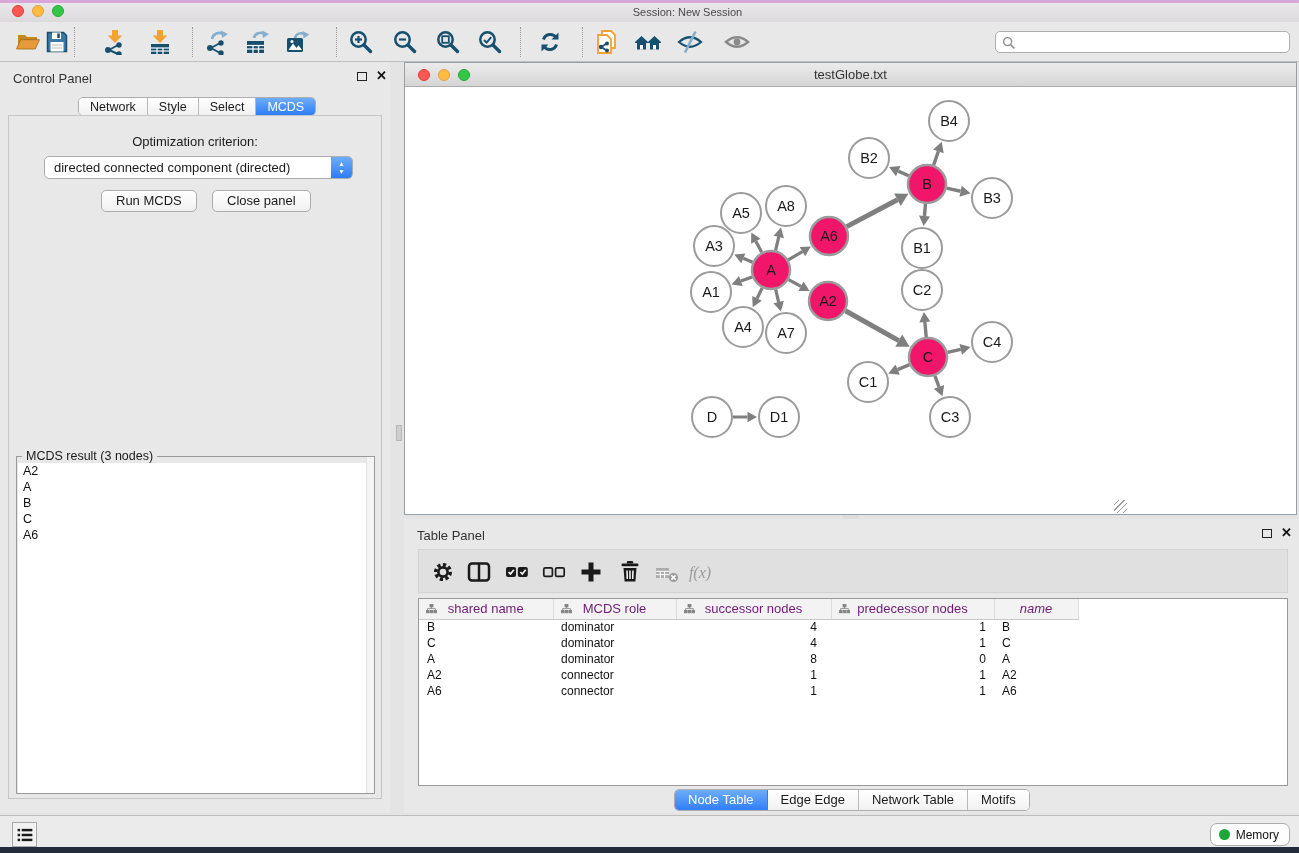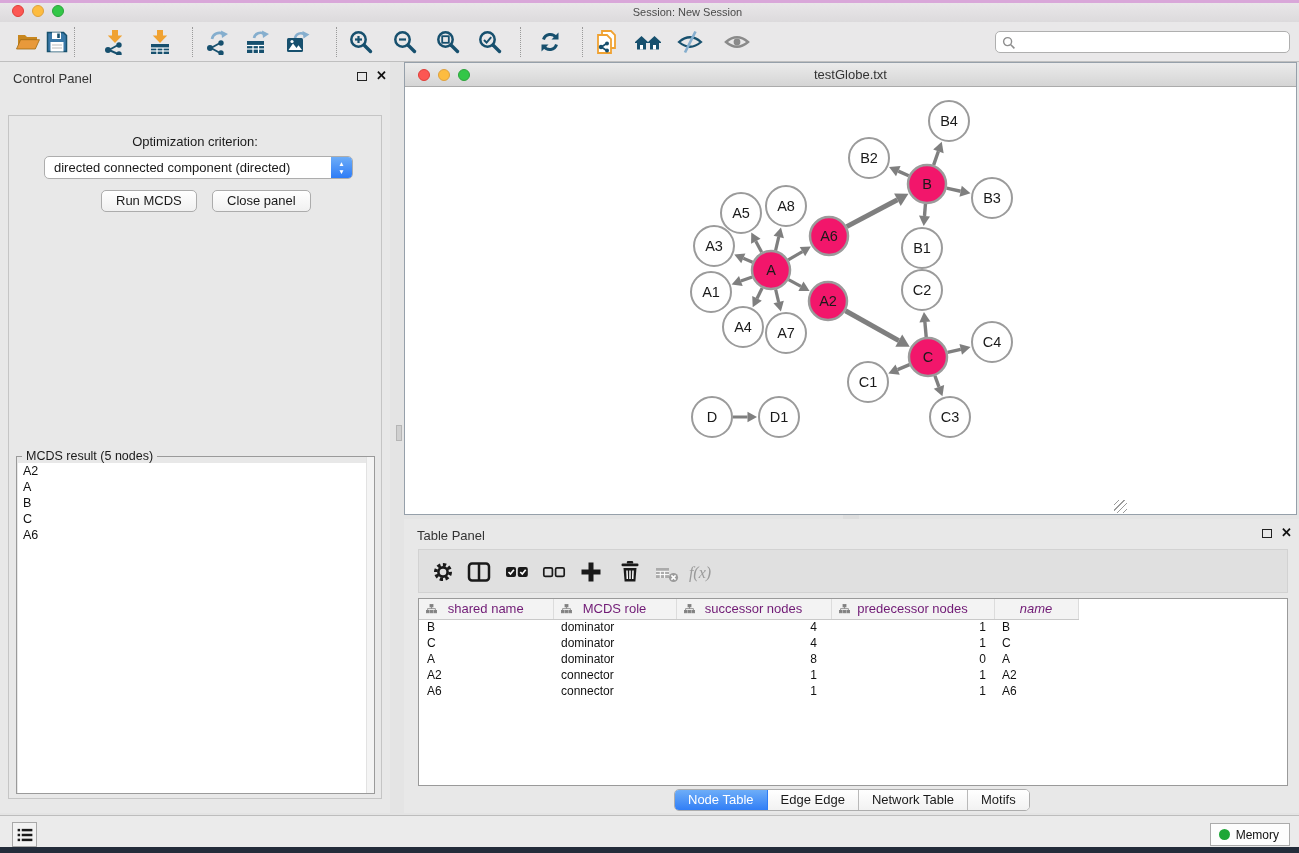--- a/index.html
+++ b/index.html
@@ -79,21 +79,21 @@
   .tbl td { height:16px; padding-left:8px; white-space:nowrap; overflow:hidden; }
   .tbl td.num { text-align:right; padding-right:14px; }
   .tbl td.num2 { text-align:right; padding-right:8px; }
   .tp-tabs-wrap { position:absolute; left:270px; top:270px; }
   .tp-tabs-wrap .seg-tab { padding:0 13px; height:21px; line-height:20px; font-size:13px; }
   .tp-tabs-wrap .seg-tabs { height:22px; }
 
   
   .statusbar { left:0; top:815px; width:1299px; height:32px; background:#EBEBEB; border-top:1px solid #BDBDBD; }
   .status-list-btn { position:absolute; left:12px; top:6px; width:25px; height:25px; background:#F2F2F2; border:1px solid #A8A8A8; display:flex; align-items:center; justify-content:center; }
-  .memory-btn { position:absolute; right:9px; top:7px; height:23px; background:#FDFDFD; border:1px solid #ABABAB; border-radius:0; font-size:12px; color:#111; display:flex; align-items:center; padding:0 10px 0 8px; gap:6px; }
+  .memory-btn { position:absolute; right:9px; top:7px; height:23px; background:#FDFDFD; border:1px solid #ABABAB; border-radius:7px; font-size:12px; color:#111; display:flex; align-items:center; padding:0 10px 0 8px; gap:6px; }
   .memory-dot { width:11px; height:11px; border-radius:50%; background:#1DA737; }
   .desktop-strip { left:0; top:847px; width:1299px; height:6px; background:#232C3A; }
 </style>
 </head>
 <body>
 
 <div class="abs top-edge"></div>
 <div class="abs titlebar">
   <span class="tl red"></span>
   <span class="tl yellow"></span>
@@ -260,33 +260,41 @@
     <input type="text" value="" style="">
   </div>
 </div>
 
 <div class="abs control-panel">
   <div class="panel-titlerow">
     <span class="panel-title">Control Panel</span>
     <span class="float-ico cp-float"></span>
     <span class="close-ico cp-close">✕</span>
   </div>
+  <div class="cp-tabs-wrap">
+    <div class="seg-tabs">
+        <div class="seg-tab">Network</div>
+        <div class="seg-tab">Style</div>
+        <div class="seg-tab">Select</div>
+        <div class="seg-tab active">MCDS</div>
+      </div>
+  </div>
   <div class="cp-content">
     <div class="opt-label">Optimization criterion:</div>
     <div class="dropdown">
       <span class="dd-text">directed connected component (directed)</span>
       <span class="dd-stepper">
           <span class="dd-up">▲</span>
           <span class="dd-down">▼</span>
         </span>
     </div>
     <div class="mac-btn btn-run">Run MCDS</div>
     <div class="mac-btn btn-close">Close panel</div>
     <div class="fieldset">
-      <span class="legend">MCDS result (5 nodes)</span>
+      <span class="legend">MCDS result (3 nodes)</span>
       <div class="result-list">
           <div class="list-item">A2</div>
           <div class="list-item">A</div>
           <div class="list-item">B</div>
           <div class="list-item">C</div>
           <div class="list-item">A6</div>
         </div>
       <div class="result-scroll"></div>
     </div>
   </div>

